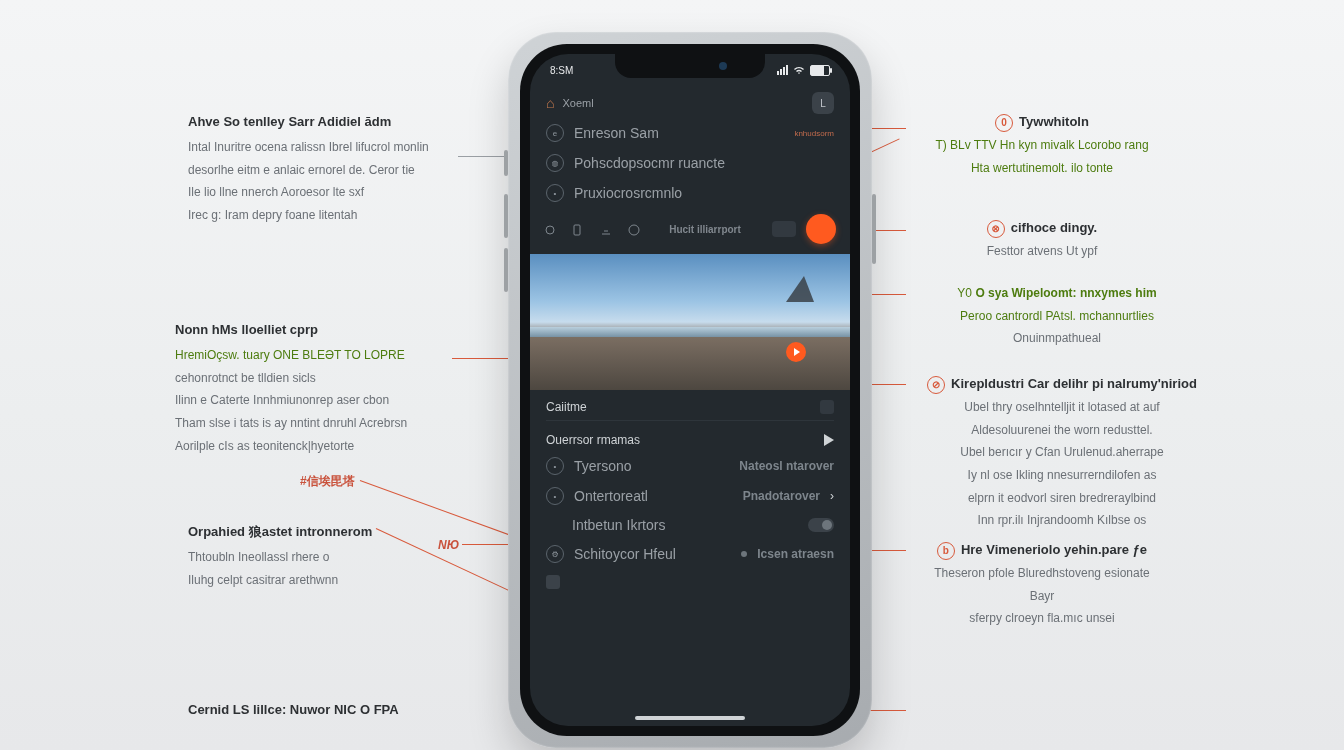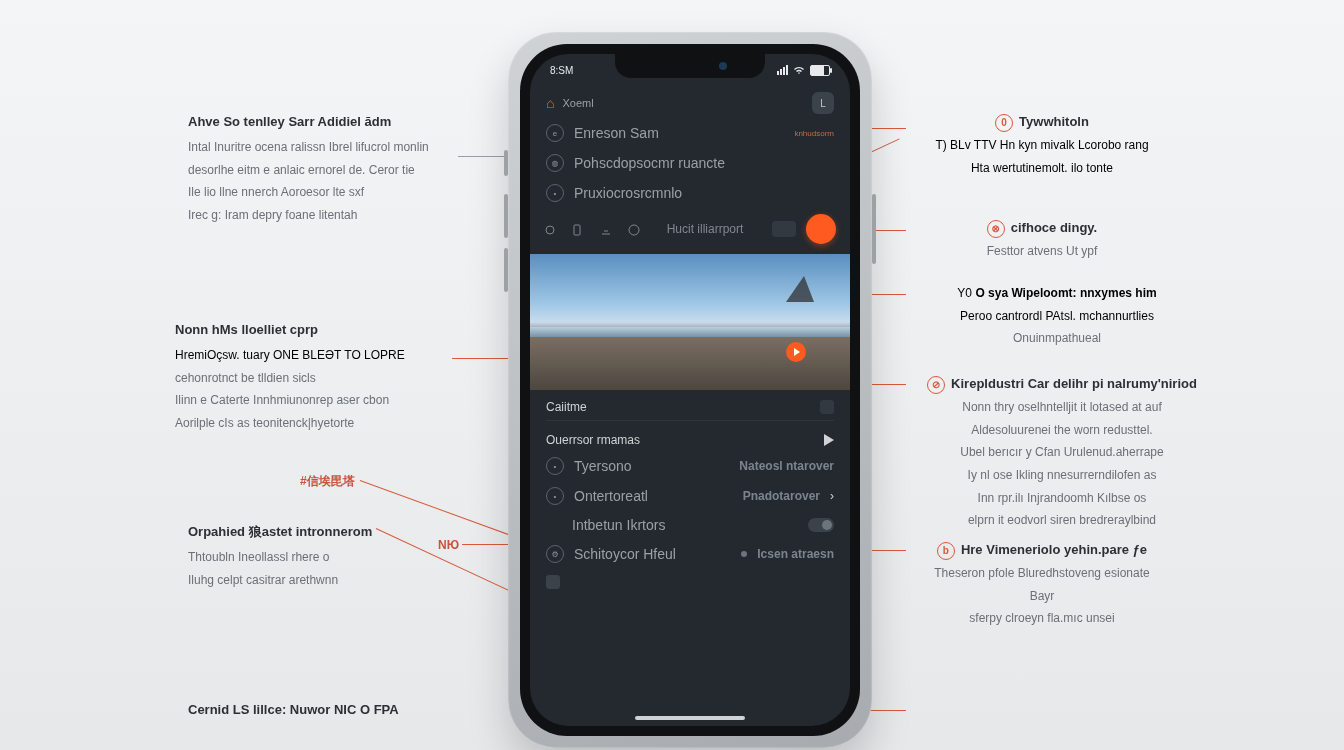--- a/index.html
+++ b/index.html
@@ -1,21 +1,21 @@
 <!DOCTYPE html>
 <html><head>
 <meta charset="utf-8">
 <style>
   html,body{margin:0;padding:0;width:1344px;height:750px;background:linear-gradient(180deg,#f4f5f6 0%,#eceeef 55%,#e7e8ea 100%);font-family:-apple-system,Helvetica,Arial,sans-serif;overflow:hidden;}
   .stage{position:relative;width:1344px;height:750px;}
 
   
   .anno{position:absolute;width:260px;font-size:12px;line-height:1.55;color:#6b7076;}
   .anno .title{font-size:13px;font-weight:600;color:#2d3033;margin-bottom:6px;}
-  .anno .hl{color:#000000;}
+  .anno .hl{color:#4d7c0f;}
   .anno .red{color:#c9523c;font-weight:600;}
   .anno p{margin:0 0 4px 0;}
   .anno.right{text-align:center;}
 
   
   .badge{display:inline-flex;align-items:center;justify-content:center;width:16px;height:16px;border:1px solid #d85a3c;border-radius:50%;color:#d85a3c;font-size:10px;margin-right:6px;font-weight:600;}
 
   
   .lead{position:absolute;height:0;border-top:1px solid #d85a3c;}
   .lead.gray{border-top-color:#9a9fa4;}
@@ -55,21 +55,21 @@
   .row{display:flex;align-items:center;gap:10px;padding:6px 0;color:#9aa0a6;}
   .row .ico{width:16px;height:16px;border:1px solid #5b646c;border-radius:50%;display:flex;align-items:center;justify-content:center;font-size:8px;color:#8e969d;}
   .row .txt{flex:1;font-size:14px;}
   .row .meta{font-size:8px;color:#c06a4c;}
 
   .tool{display:flex;align-items:center;justify-content:space-between;padding:6px 14px 10px 14px;}
   .tool .mini{display:flex;gap:18px;align-items:center;}
   .tool .mini span{width:10px;height:10px;display:block;}
   .tool .chip{width:24px;height:16px;border-radius:4px;background:#323940;}
   .tool .rec{width:30px;height:30px;border-radius:50%;background:#ff5a1f;box-shadow:0 2px 6px rgba(255,90,31,.4);}
-  .tool .label{font-size:12px;color:#80878e;}
+  .tool .label{font-size:10px;color:#80878e;font-weight:bold;}
 
   
   .hero{position:relative;margin:0;height:136px;background:linear-gradient(180deg,#5a8fc0 0%,#9cc4e4 35%,#c7dced 50%,#7c6f63 60%,#4d4740 100%);}
   .hero .mountain{position:absolute;right:36px;top:22px;width:0;height:0;border-left:18px solid transparent;border-right:10px solid transparent;border-bottom:26px solid #3a4148;opacity:.85;}
   .hero .sea{position:absolute;left:0;right:0;top:54%;height:10px;background:linear-gradient(180deg,#b9cfdd,#7792a5);} 
   .hero .play{position:absolute;right:44px;bottom:28px;width:20px;height:20px;border-radius:50%;background:#ff5a1f;display:flex;align-items:center;justify-content:center;}
   .hero .play::after{content:"";border-left:6px solid #fff;border-top:4px solid transparent;border-bottom:4px solid transparent;margin-left:2px;}
 
   .section{padding:10px 16px 4px 16px;display:flex;align-items:center;justify-content:space-between;color:#cfd3d6;font-size:12px;}
   .section .sq{width:14px;height:14px;border-radius:3px;background:#323940;}
@@ -97,30 +97,31 @@
   <p>desorlhe eitm e anlaic ernorel de. Ceror tie</p>
   <p>Ile lio llne nnerch Aoroesor lte sxf</p>
   <p>Irec g: Iram depry foane litentah</p>
 </div>
 
 <div class="anno" style="left:175px;top:320px;">
   <p class="title">Nonn hMs lloelliet cprp</p>
   <p class="hl">HremiOçsw. tuary ONE BLEƏT TO LOPRE</p>
   <p>cehonrotnct be tlldien sicls</p>
   <p>Ilinn e Caterte Innhmiunonrep aser cbon</p>
+  <p>Tham slse i tats is ay nntint dnruhl Acrebrsn</p>
   <p>Aorilple cIs as teonitenck|hyetorte</p>
 </div>
 <span class="anno" style="left:300px;top:472px;width:auto;"><span class="red">#信埃毘塔</span></span>
 
 <div class="anno" style="left:188px;top:522px;">
   <p class="title">Orpahied 狼astet intronnerom</p>
   <p>Thtoubln Ineollassl rhere o</p>
   <p>Iluhg celpt casitrar arethwnn</p>
 </div>
-<span class="anno" style="left:438px;top:536px;width:auto;"><span class="red">NЮ</span></span>
+<span class="anno" style="left:438px;top:536px;width:auto;font-style:italic;"><span class="red">NЮ</span></span>
 
 <div class="anno" style="left:188px;top:700px;width:300px;">
   <p class="title">Cernid LS lillce: Nuwor NIC O FPA</p>
 </div>
 
 <div class="lead gray" style="left:458px;top:156px;width:66px;">
       <span class="tip" style="right:-3px;"></span>
     </div>
 <div class="lead" style="left:452px;top:358px;width:72px;">
       <span class="tip" style="right:-3px;"></span>
@@ -147,26 +148,26 @@
 </div>
 
 <div class="anno right" style="left:912px;top:284px;width:290px;">
   <p><span class="hl" style="font-weight:400">Y0</span> <span class="hl" style="font-weight:600">O sya Wipeloomt: nnxymes him</span></p>
   <p class="hl">Peroo cantrordl PAtsl. mchannurtlies</p>
   <p>Onuinmpathueal</p>
 </div>
 
 <div class="anno right" style="left:912px;top:374px;width:300px;">
   <p><span class="badge">⊘</span><span class="title" style="display:inline">Kirepldustri Car delihr pi nalrumy'niriod</span></p>
-  <p>Nonn thry oselhntelljit it lotased at auf</p>
+  <p>Ubel thry oselhntelljit it lotased at auf</p>
   <p>Aldesoluurenei the worn redusttel.</p>
   <p>Ubel berıcır y Cfan Urulenud.aherrape</p>
   <p>Iy nl ose Ikling nnesurrerndilofen as</p>
+  <p>elprn it eodvorl siren bredreraylbind</p>
   <p>Inn rpr.ilı Injrandoomh Kılbse os</p>
-  <p>elprn it eodvorl siren bredreraylbind</p>
 </div>
 
 <div class="anno right" style="left:912px;top:540px;">
   <p><span class="badge">b</span><span class="title" style="display:inline">Hre Vimeneriolo yehin.pare ƒe</span></p>
   <p>Theseron pfole Bluredhstoveng esionate</p>
   <p>Bayr</p>
   <p>sferpy clroeyn  fla.mıc unsei</p>
 </div>
 
 

